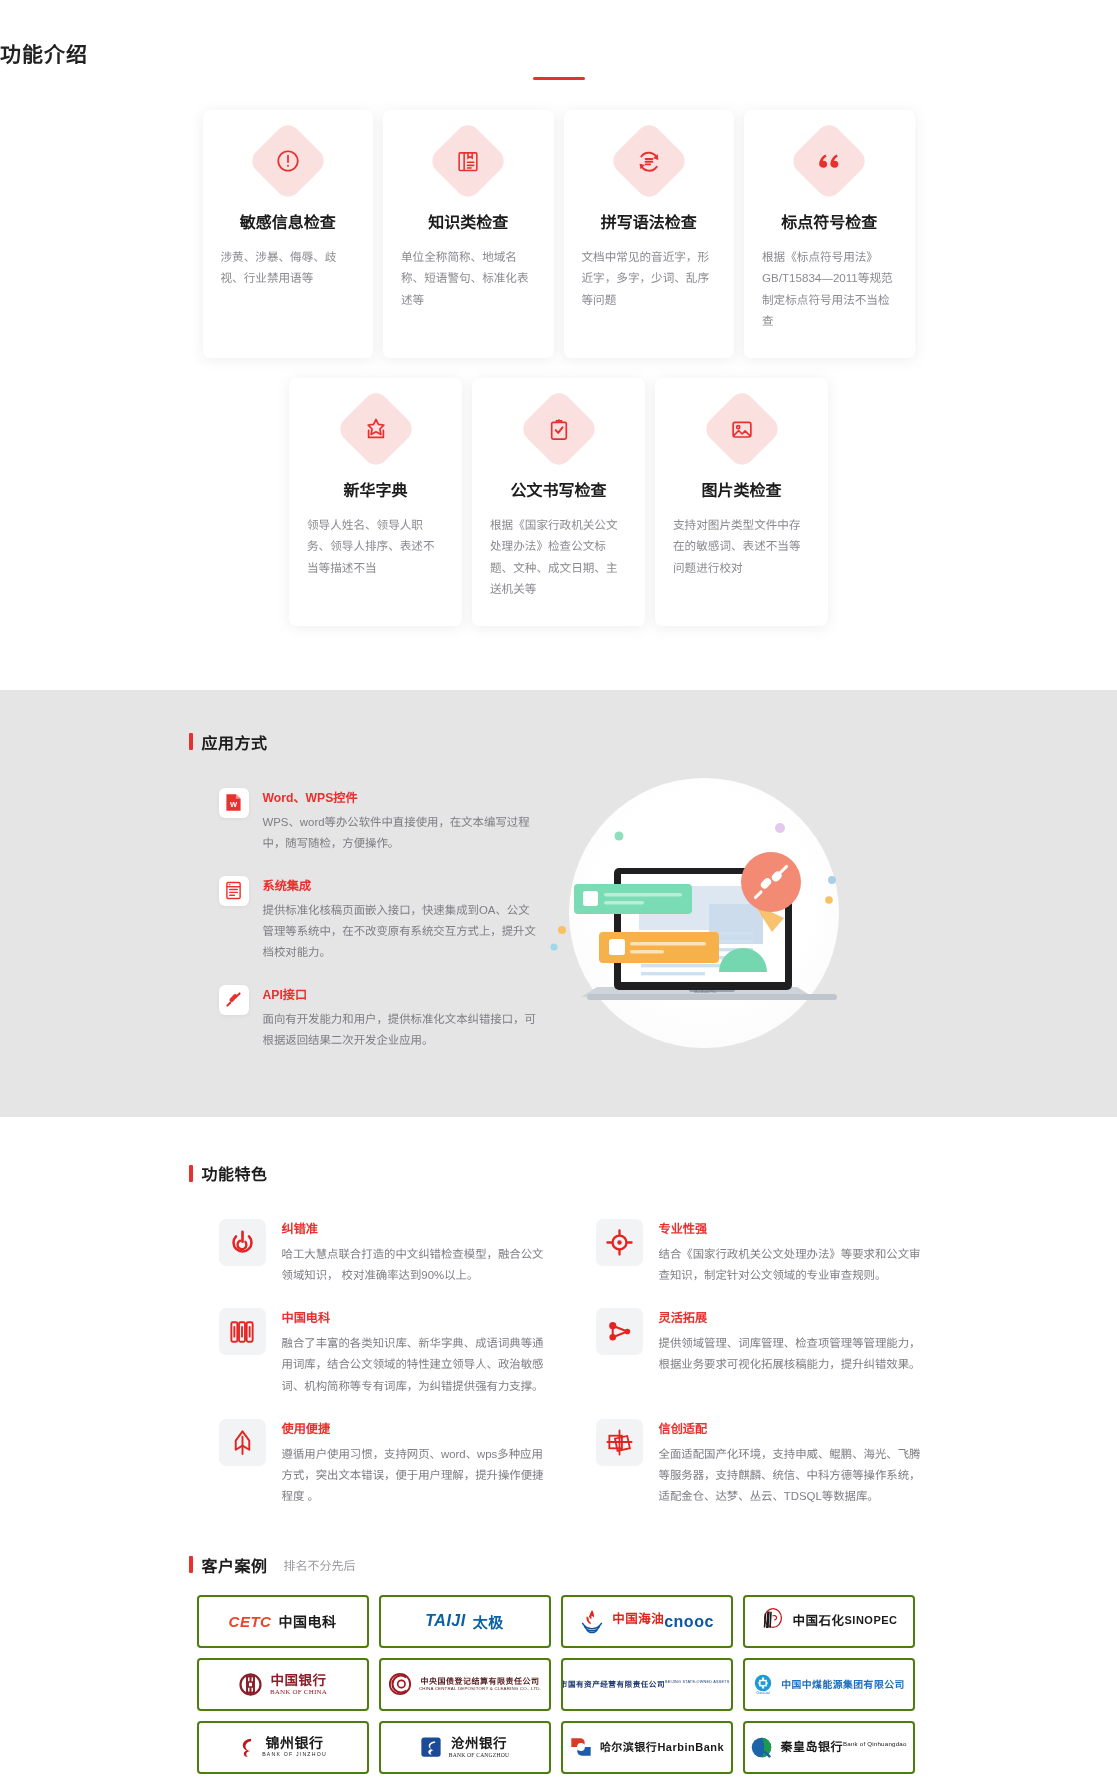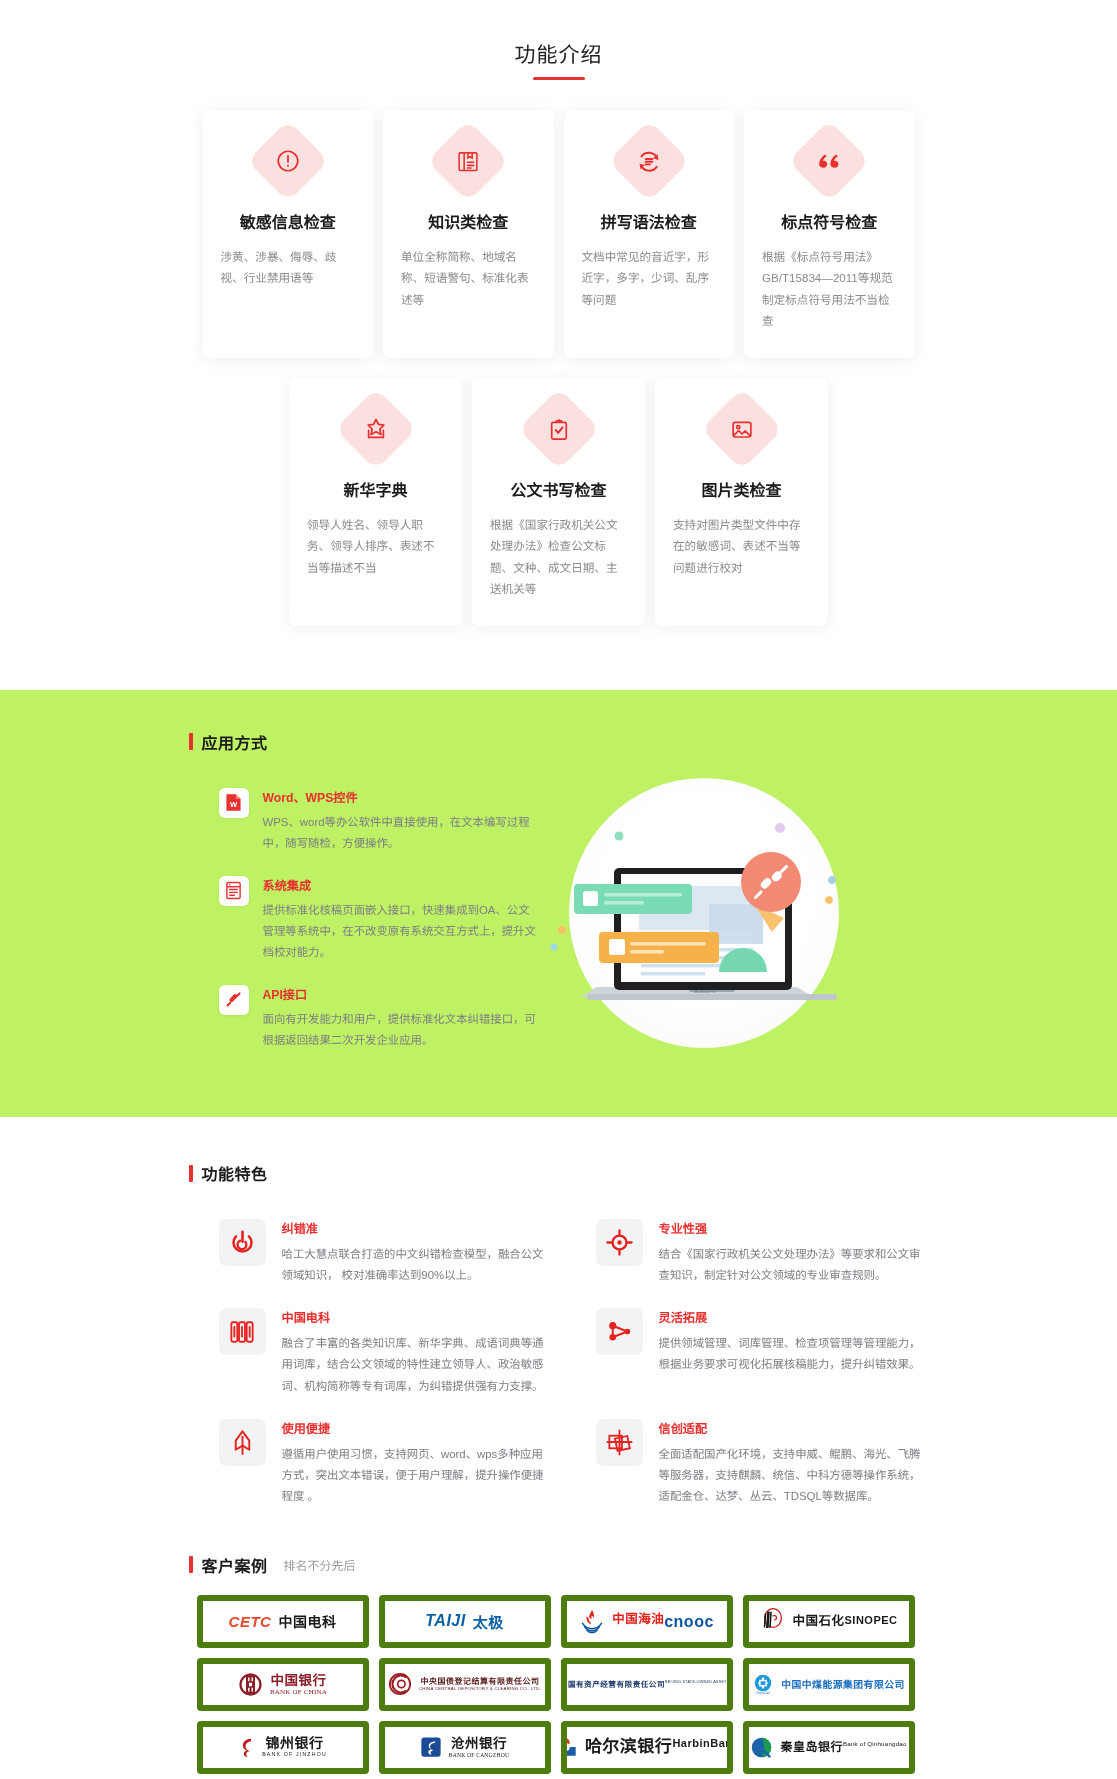--- a/index.html
+++ b/index.html
@@ -9,23 +9,22 @@
     background: #ffffff;
     font-family: "Liberation Sans", "DejaVu Sans", sans-serif;
     color: #333;
   }
   body { width: 1117px; }
   .page { width: 1117px; margin: 0 auto; position: relative; }
 
   
   .sec-intro { padding: 24px 0 44px; background: #fff; }
   .main-title {
-    text-align: center;
     font-size: 21px;
-    font-weight: 400;
+    font-weight: 700;
     color: #222;
     letter-spacing: 1px;
     padding-top: 14px;
   }
   .title-underline {
     width: 52px; height: 3px; background: #E8312F;
     margin: 9px auto 0; border-radius: 2px;
   }
 
   .cards-wrap { width: 712px; margin: 0 auto; }
@@ -60,21 +59,21 @@
   .card-desc {
     margin-top: 13px;
     font-size: 11.6px;
     line-height: 1.85;
     color: #8a8a90;
     text-align: left;
   }
 
   
   .sec-apply {
-    background: #bef264;
+    background: #e5e5e5;
     padding: 40px 12px 44px;
     margin-top: 20px;
   }
   .inner { width: 740px; margin: 0 auto; }
   .sec-head {
     display: flex; align-items: center; gap: 9px;
     margin-bottom: 34px;
   }
   .sec-bar { width: 4px; height: 17px; background: #E8312F; border-radius: 1px; }
   .sec-head h2 {
@@ -123,21 +122,21 @@
   .sec-clients { background: #fff; padding: 26px 0 50px; }
   .logo-grid {
     display: grid;
     grid-template-columns: repeat(4, 172px);
     gap: 10px;
     justify-content: flex-start;
     padding-left: 8px;
   }
   .logo-box {
     height: 53px;
-    border: 6px solid #4d7c0f;
+    border: 2px solid #4d7c0f;
     border-radius: 4px;
     background: #fff;
     display: flex; align-items: center; justify-content: center;
     padding: 6px 10px;
     overflow: hidden;
   }
   .logo-box .lg {
     display: flex; align-items: center; gap: 7px;
     transform-origin: center;
   }
@@ -628,21 +627,21 @@
         </div>
 
         <div class="logo-box">
           <div class="lg">
             <svg width="24" height="24" viewBox="0 0 26 26">
               <path d="M2.5 3.5h9.5c3 0 5 2 5 4.8s-2 4.7-5 4.7H2.5z" fill="#D83A26"></path>
               <path d="M23.5 22.5H14c-3 0-5-2-5-4.8s2-4.7 5-4.7h9.5z" fill="#1D5CA8"></path>
               <circle cx="13" cy="13" r="4.2" fill="#ffffff"></circle>
             </svg>
             <div class="stackcol-l">
-              <span class="lg-cn" style="font-size:17px;color:#1a1a1a;">哈尔滨银行</span>
+              <span class="lg-cn" style="font-size:11px;color:#1a1a1a;">哈尔滨银行</span>
               <span class="lg-cn" style="font-size:11px;color:#1a1a1a;">HarbinBank</span>
             </div>
           </div>
         </div>
 
         <div class="logo-box">
           <div class="lg">
             <svg width="23" height="23" viewBox="0 0 26 26">
               <circle cx="13" cy="13" r="11" fill="#1C63A8"></circle>
               <path d="M13 2a11 11 0 0 1 0 22c4-4 4-18 0-22z" fill="#1B9B4E"></path>

